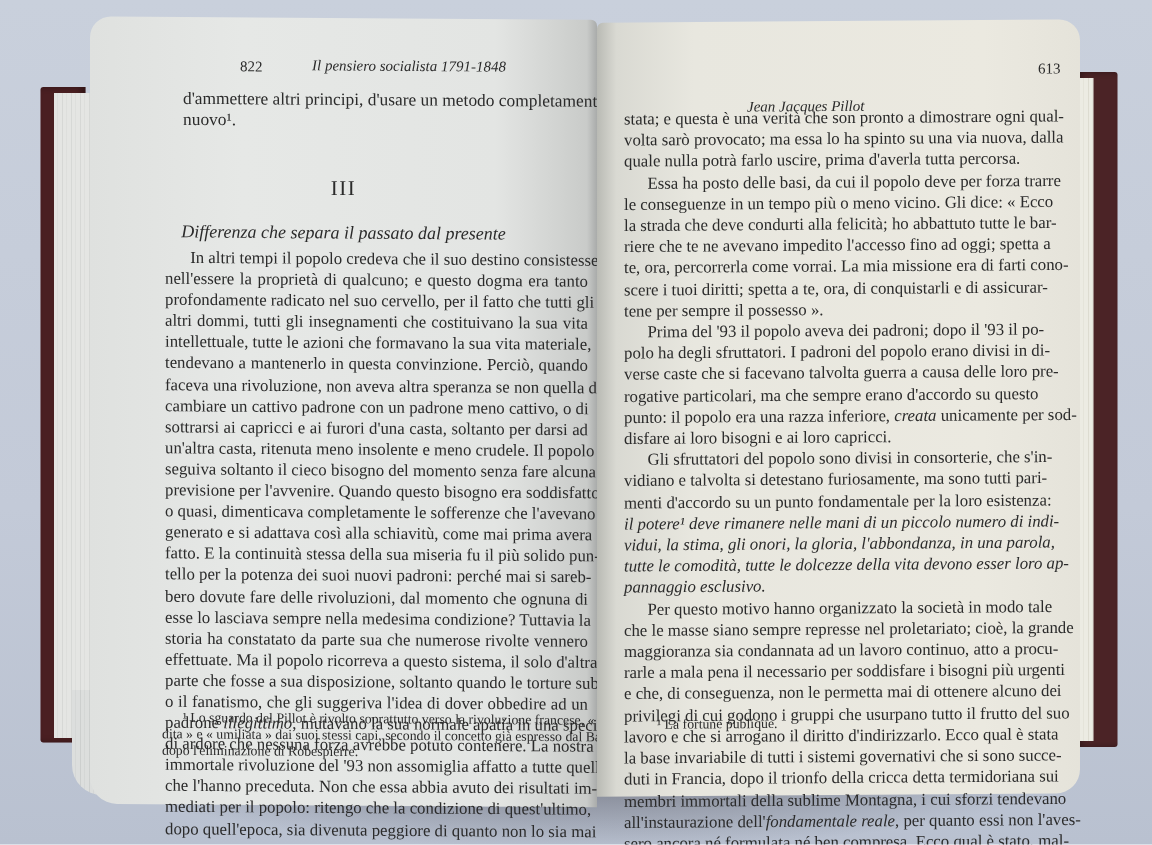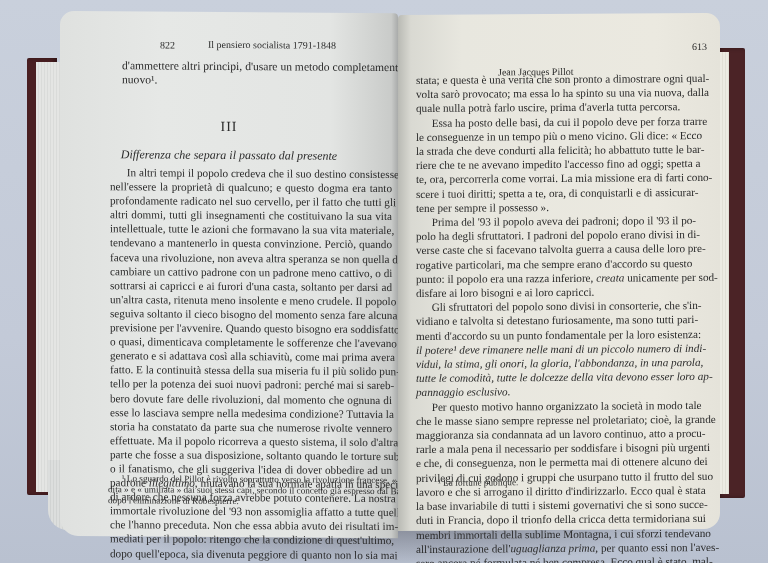--- a/index.html
+++ b/index.html
@@ -44,21 +44,21 @@
     border-radius: 14px 4px 0 18px;
     transform: skewY(0.4deg);
   }
   .page-right {
     left: 398px; top: 14px; width: 322px; height: 516px;
     background: linear-gradient(90deg, #b9bab4 0%, #d9d9d2 4%, #e8e7df 20%, #ebe9e0 80%, #e5e3da 100%);
     border-radius: 4px 14px 16px 0;
     transform: skewY(-0.4deg);
   }
   .folio { position: absolute; font-size: 10px; margin-left: 38px; }
-  .rh-title { position: absolute; font-size: 10px; white-space: nowrap; }
+  .rh-title { position: absolute; font-style: italic; font-size: 10px; white-space: nowrap; }
   .text {
     position: absolute; font-size: 11.6px; line-height: 14.4px; text-align: justify;
   }
   .text .line { display: block; white-space: nowrap; text-align-last: justify; }
   .chapter-num {
     position: absolute; font-size: 14px; letter-spacing: 1px; text-align: center;
   }
   .chapter-title {
     position: absolute; font-size: 12px; font-style: italic; text-align: center; white-space: nowrap;
   }
@@ -159,18 +159,18 @@
       <span class="line" style="text-indent: 1.4em;">Per questo motivo hanno organizzato la società in modo tale</span>
       <span class="line">che le masse siano sempre represse nel proletariato; cioè, la grande</span>
       <span class="line">maggioranza sia condannata ad un lavoro continuo, atto a procu-</span>
       <span class="line">rarle a mala pena il necessario per soddisfare i bisogni più urgenti</span>
       <span class="line">e che, di conseguenza, non le permetta mai di ottenere alcuno dei</span>
       <span class="line">privilegi di cui godono i gruppi che usurpano tutto il frutto del suo</span>
       <span class="line">lavoro e che si arrogano il diritto d'indirizzarlo. Ecco qual è stata</span>
       <span class="line">la base invariabile di tutti i sistemi governativi che si sono succe-</span>
       <span class="line">duti in Francia, dopo il trionfo della cricca detta termidoriana sui</span>
       <span class="line">membri immortali della sublime Montagna, i cui sforzi tendevano</span>
-      <span class="line">all'instaurazione dell'<em>uguaglianza prima</em>, per quanto essi non l'aves-</span>
+      <span class="line">all'instaurazione dell'<em>fondamentale reale</em>, per quanto essi non l'aves-</span>
       <span class="line">sero ancora né formulata né ben compresa. Ecco qual è stato, mal-</span>
     </div>
 
   <div class="footnote" style="left:40px; top:463px; ">¹ La fortune publique.</div>
 </div>
 
 </body></html>

